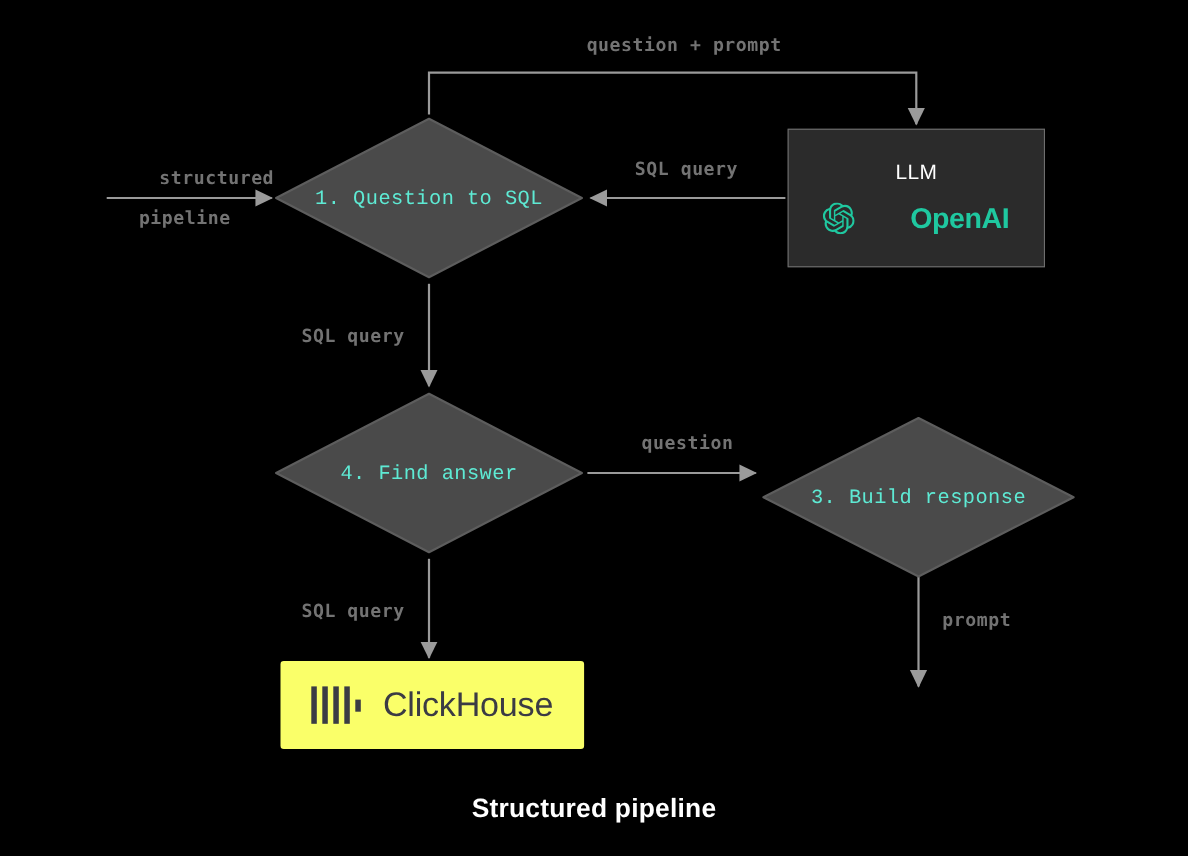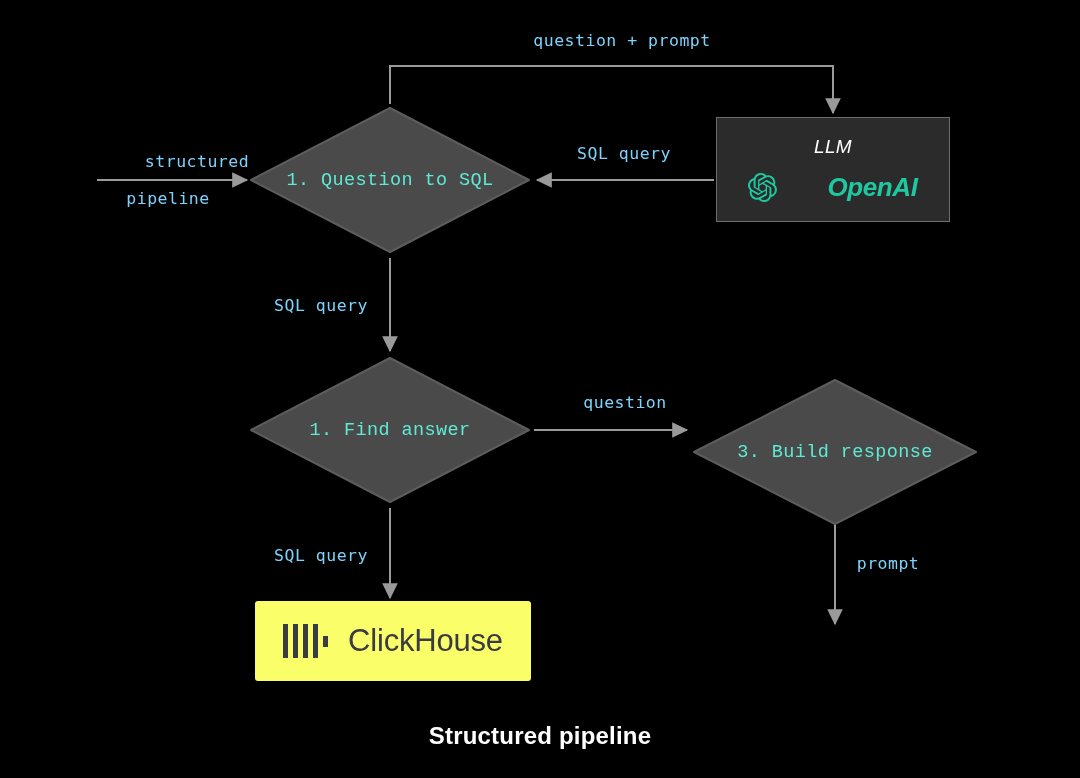--- a/index.html
+++ b/index.html
@@ -25,26 +25,27 @@
     left: 0;
     top: 0;
     width: 1080px;
     height: 778px;
     pointer-events: none;
   }
 
   
   .edge-label {
     position: absolute;
-    color: #7dd3fc;
+    color: #737373;
     font-family: "DejaVu Sans Mono", "Liberation Mono", monospace;
     font-size: 16.5px;
     letter-spacing: 0.5px;
     white-space: nowrap;
     line-height: 1.2;
+    font-weight: bold;
   }
   .edge-label.center { transform: translateX(-50%); }
 
   
   .diamond {
     position: absolute;
     display: flex;
     align-items: center;
     justify-content: center;
   }
@@ -193,31 +194,31 @@
     <svg class="dia-shape" viewBox="0 0 286 152" preserveAspectRatio="none">
       <path d="M143,4 L282,76 L143,148 L4,76 Z" fill="#4a4a4a" stroke="#5d5d5d" stroke-width="2" stroke-linejoin="round"></path>
     </svg>
     <span class="dia-text">1. Question to SQL</span>
   </div>
 
   <div class="diamond" id="node-step2" style="left:247px; top:354px; width:286px; height:152px;">
     <svg class="dia-shape" viewBox="0 0 286 152" preserveAspectRatio="none">
       <path d="M143,4 L282,76 L143,148 L4,76 Z" fill="#4a4a4a" stroke="#5d5d5d" stroke-width="2" stroke-linejoin="round"></path>
     </svg>
-    <span class="dia-text">1. Find answer</span>
+    <span class="dia-text">4. Find answer</span>
   </div>
 
   <div class="diamond" id="node-step3" style="left:690px; top:376px; width:290px; height:152px;">
     <svg class="dia-shape" viewBox="0 0 290 152" preserveAspectRatio="none">
       <path d="M145,4 L286,76 L145,148 L4,76 Z" fill="#4a4a4a" stroke="#5d5d5d" stroke-width="2" stroke-linejoin="round"></path>
     </svg>
     <span class="dia-text">3. Build response</span>
   </div>
 
-  <div id="llm-node" style="left:716px; top:117px; width:234px; height:105px;font-style:italic;">
+  <div id="llm-node" style="left:716px; top:117px; width:234px; height:126px;">
     <div id="llm-title">LLM</div>
     <div id="openai-lockup">
       <svg width="29" height="29" viewBox="0 0 24 24">
         <path fill="#1fc8a0" d="M22.28 9.82a5.98 5.98 0 0 0-.52-4.91 6.05 6.05 0 0 0-6.51-2.9A6 6 0 0 0 10.7.02a6.05 6.05 0 0 0-5.77 4.18 5.98 5.98 0 0 0-4 2.9 6.05 6.05 0 0 0 .75 7.1 5.98 5.98 0 0 0 .51 4.91 6.05 6.05 0 0 0 6.52 2.9A5.98 5.98 0 0 0 13.26 24a6.05 6.05 0 0 0 5.77-4.19 5.98 5.98 0 0 0 4-2.9 6.05 6.05 0 0 0-.75-7.09Zm-9.02 12.6a4.48 4.48 0 0 1-2.88-1.04l.14-.08 4.78-2.76a.79.79 0 0 0 .4-.68V11.1l2.02 1.17a.07.07 0 0 1 .04.05v5.58a4.5 4.5 0 0 1-4.5 4.5ZM3.6 18.3a4.47 4.47 0 0 1-.54-3.01l.14.09 4.78 2.76c.25.14.55.14.8 0l5.83-3.37v2.33a.08.08 0 0 1-.03.06l-4.83 2.79a4.5 4.5 0 0 1-6.15-1.64ZM2.34 7.9a4.48 4.48 0 0 1 2.34-1.97v5.68c0 .28.15.54.4.68l5.8 3.35-2.02 1.17a.07.07 0 0 1-.07 0L3.95 14.0a4.5 4.5 0 0 1-1.61-6.1Zm16.6 3.86-5.82-3.4L15.13 7.2a.07.07 0 0 1 .07 0l4.83 2.79a4.49 4.49 0 0 1-.68 8.1v-5.67a.8.8 0 0 0-.4-.67Zm2.01-3.02-.14-.09-4.77-2.78a.78.78 0 0 0-.79 0L9.42 9.24V6.9a.07.07 0 0 1 .03-.06l4.83-2.79a4.5 4.5 0 0 1 6.68 4.66ZM8.32 12.87 6.3 11.7a.08.08 0 0 1-.04-.06V6.07a4.5 4.5 0 0 1 7.37-3.45l-.14.08L8.72 5.46a.79.79 0 0 0-.4.68v6.73Zm1.1-2.36 2.6-1.5 2.6 1.5v3l-2.6 1.5-2.6-1.5v-3Z"></path>
       </svg>
       <span id="openai-wordmark" style="color:#1fc8a0;margin-left:43px;">OpenAI</span>
     </div>
   </div>
 
   <div id="caption" style="top:722px;">Structured pipeline</div>

